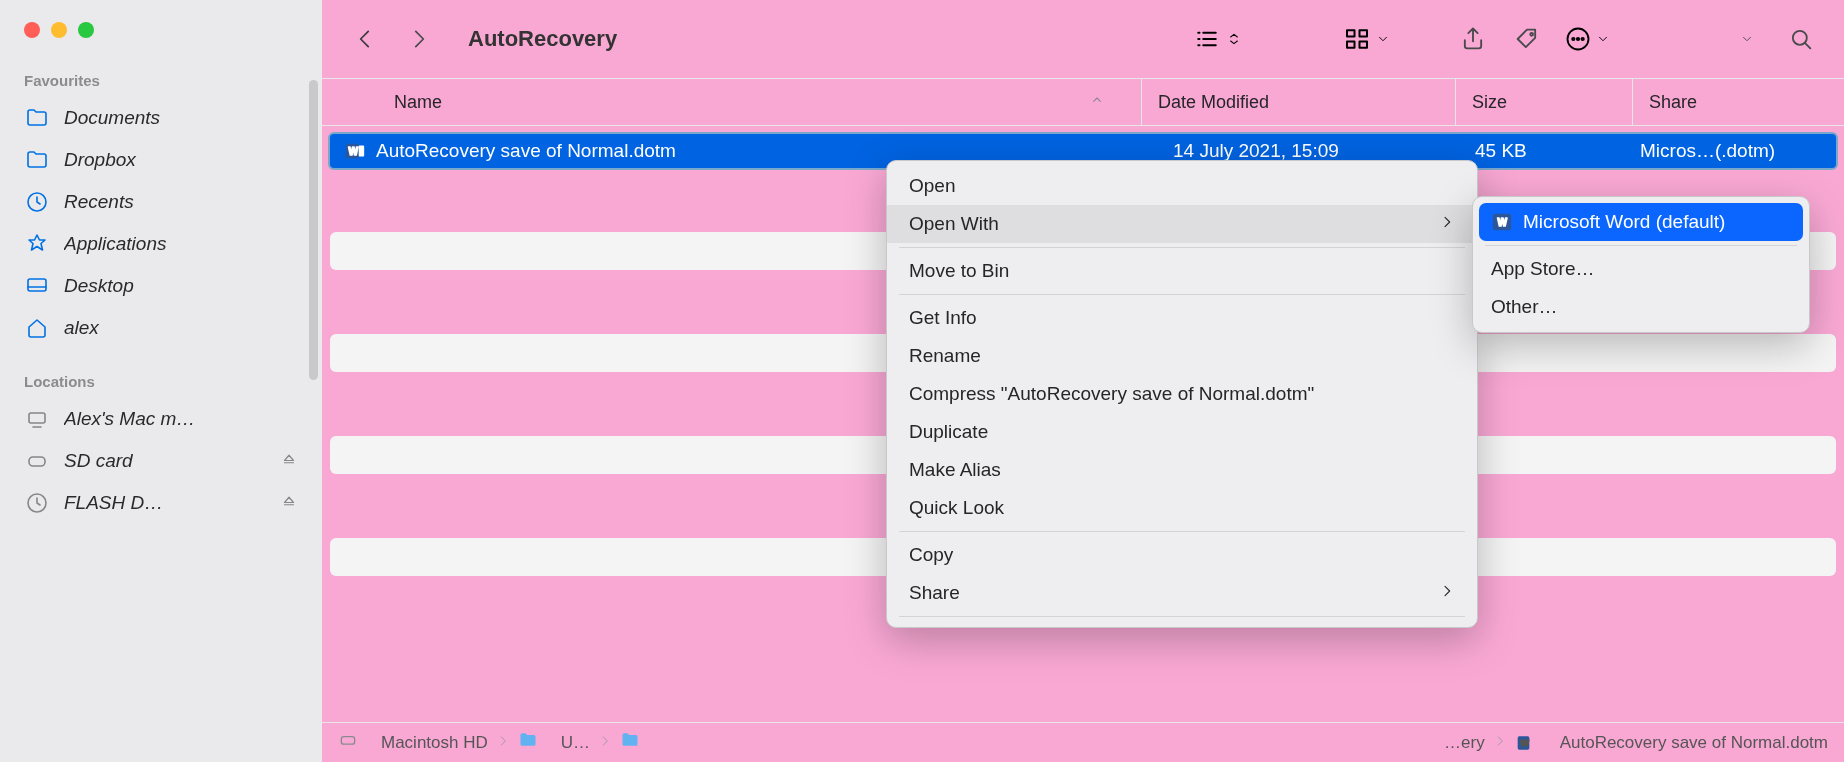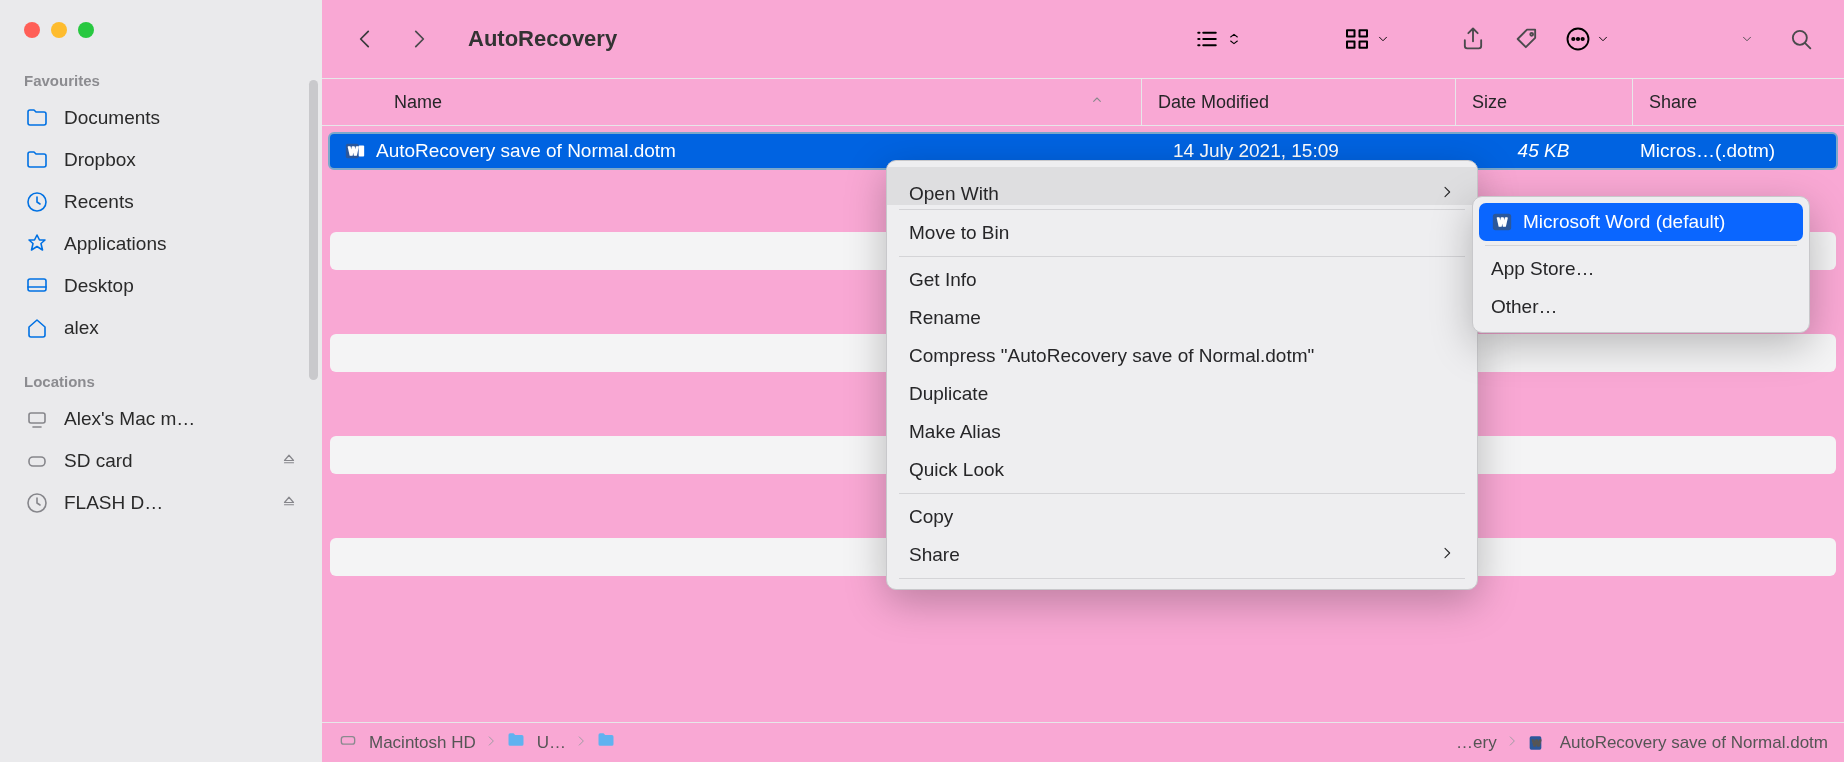--- a/index.html
+++ b/index.html
@@ -12,21 +12,21 @@
   .traffic-lights { display: flex; gap: 11px; padding: 6px 0 28px 24px; }
   .tl { width: 16px; height: 16px; border-radius: 50%; }
   .tl.red    { background: #ff5f57; }
   .tl.yellow { background: #febc2e; }
   .tl.green  { background: #28c840; }
 
   .section-label { font-size: 15px; font-weight: 700; color: #8c8c90; padding: 6px 0 8px 24px; }
   .side-item { display: flex; align-items: center; gap: 14px; padding: 8px 24px; font-size: 19px; color: #2a2a2a; cursor: default; }
   .side-item .icn { width: 26px; height: 26px; display: inline-flex; align-items: center; justify-content: center; flex: 0 0 26px; }
   .side-item .icn svg { stroke: #0071e3; }
-  .side-item .lbl { white-space: nowrap; overflow: hidden; text-overflow: ellipsis; flex: 1; }
+  .side-item .lbl { white-space: nowrap; overflow: hidden; text-overflow: ellipsis; flex: 1; font-style: italic; }
   .eject { margin-left: auto; color: #86868b; }
 
   .sidebar-scroll { position: absolute; top: 80px; right: 4px; width: 9px; height: 300px; background: #c9c9cc; border-radius: 5px; }
 
   
   .main { flex: 1; display: flex; flex-direction: column; position: relative; background: #f9a8d4; }
 
   .toolbar { height: 78px; display: flex; align-items: center; padding: 0 26px; gap: 20px; }
   .nav-btn { color: #8a8a8e; }
   .nav-btn.enabled { color: #3a3a3c; }
@@ -46,43 +46,43 @@
   .sort-caret { margin-left: auto; margin-right: 8px; color: #88888c; }
 
   
   .file-list { flex: 1; position: relative; padding-top: 6px; }
   .row { height: 38px; margin: 0 8px 13px 8px; border-radius: 6px; }
   .row.stripe { background: #f4f4f5; }
   .row.selected { background: #0063e1; border: 2px solid #7aa8cc; margin: 0 6px 11px 6px; display: flex; align-items: center; color: #fff; font-size: 19px; }
   .row.selected .cell { padding: 0 14px; white-space: nowrap; overflow: hidden; text-overflow: ellipsis; }
   .row.selected .cell.name { flex: 1; display: flex; align-items: center; gap: 10px; padding-left: 14px; }
   .row.selected .cell.date { width: 302px; }
-  .row.selected .cell.size { width: 165px; text-align: center; font-style: italic; }
+  .row.selected .cell.size { width: 165px; text-align: left; }
   .row.selected .cell.kind { width: 210px; }
 
   .word-icon { width: 22px; height: 22px; display:inline-flex; align-items:center; justify-content:center; }
   .word-icon .wi-bg { fill: #2b579a; }
   .word-icon .wi-w  { fill: #fff; font: 700 11px Arial; }
 
   
   .context-menu { position: absolute; left: 564px; top: 160px; width: 592px; background: #eeeef0; border: 1px solid #c8c8cb; border-radius: 10px; box-shadow: 0 12px 40px rgba(0,0,0,.25); padding: 6px 0; z-index: 20; }
   .cm-item { height: 38px; display: flex; align-items: center; padding: 0 22px; font-size: 19px; color: #262628; position: relative; }
-  .cm-item.hover { background: #dedee0; align-items: flex-end; }
+  .cm-item.hover { background: #dedee0; }
   .cm-item .arrow { margin-left: auto; }
   .cm-sep { height: 1px; background: #d4d4d7; margin: 4px 12px; }
 
   
   .submenu { position: absolute; left: 1150px; top: 196px; width: 338px; background: #eeeef0; border: 1px solid #c8c8cb; border-radius: 10px; box-shadow: 0 12px 40px rgba(0,0,0,.25); padding: 6px; z-index: 30; }
   .sm-item { height: 38px; display: flex; align-items: center; padding: 0 12px; font-size: 19px; color: #262628; border-radius: 7px; gap: 10px; }
   .sm-item.sel { background: #0a66ff; color: #fff; }
   .sm-sep { height: 1px; background: #d4d4d7; margin: 4px 6px; }
 
   
   .pathbar { height: 40px; border-top: 1px solid #e7e7e9; display: flex; align-items: center; padding: 0 16px; font-size: 17px; color: #555; gap: 8px; }
-  .path-seg { display: flex; align-items: center; gap: 11px; white-space: nowrap; }
+  .path-seg { display: flex; align-items: center; gap: 23px; white-space: nowrap; }
   .path-sep { color: #9a9a9e; }
   .path-gap { flex: 1; }
 
   
   svg { stroke: currentColor; fill: none; stroke-width: 1.6; stroke-linecap: round; stroke-linejoin: round; }
 </style>
 </head>
 <body>
 
 <div class="window">
@@ -296,20 +296,23 @@
       <div class="row stripe"></div>
       <div class="row"></div>
       <div class="row stripe"></div>
       <div class="row"></div>
       <div class="row stripe"></div>
       <div class="row"></div>
       <div class="row stripe"></div>
     </div>
 
     <div class="context-menu">
+      <div class="cm-item">
+          <span>Open</span>
+        </div>
       <div class="cm-item hover">
         <span>Open With</span>
         <span class="arrow"><svg viewBox="0 0 24 24" width="16" height="16">
               <path d="M9 5l7 7-7 7"></path>
             </svg></span>
       </div>
       <div class="cm-sep"></div>
       <div class="cm-item">
           <span>Move to Bin</span>
         </div>

